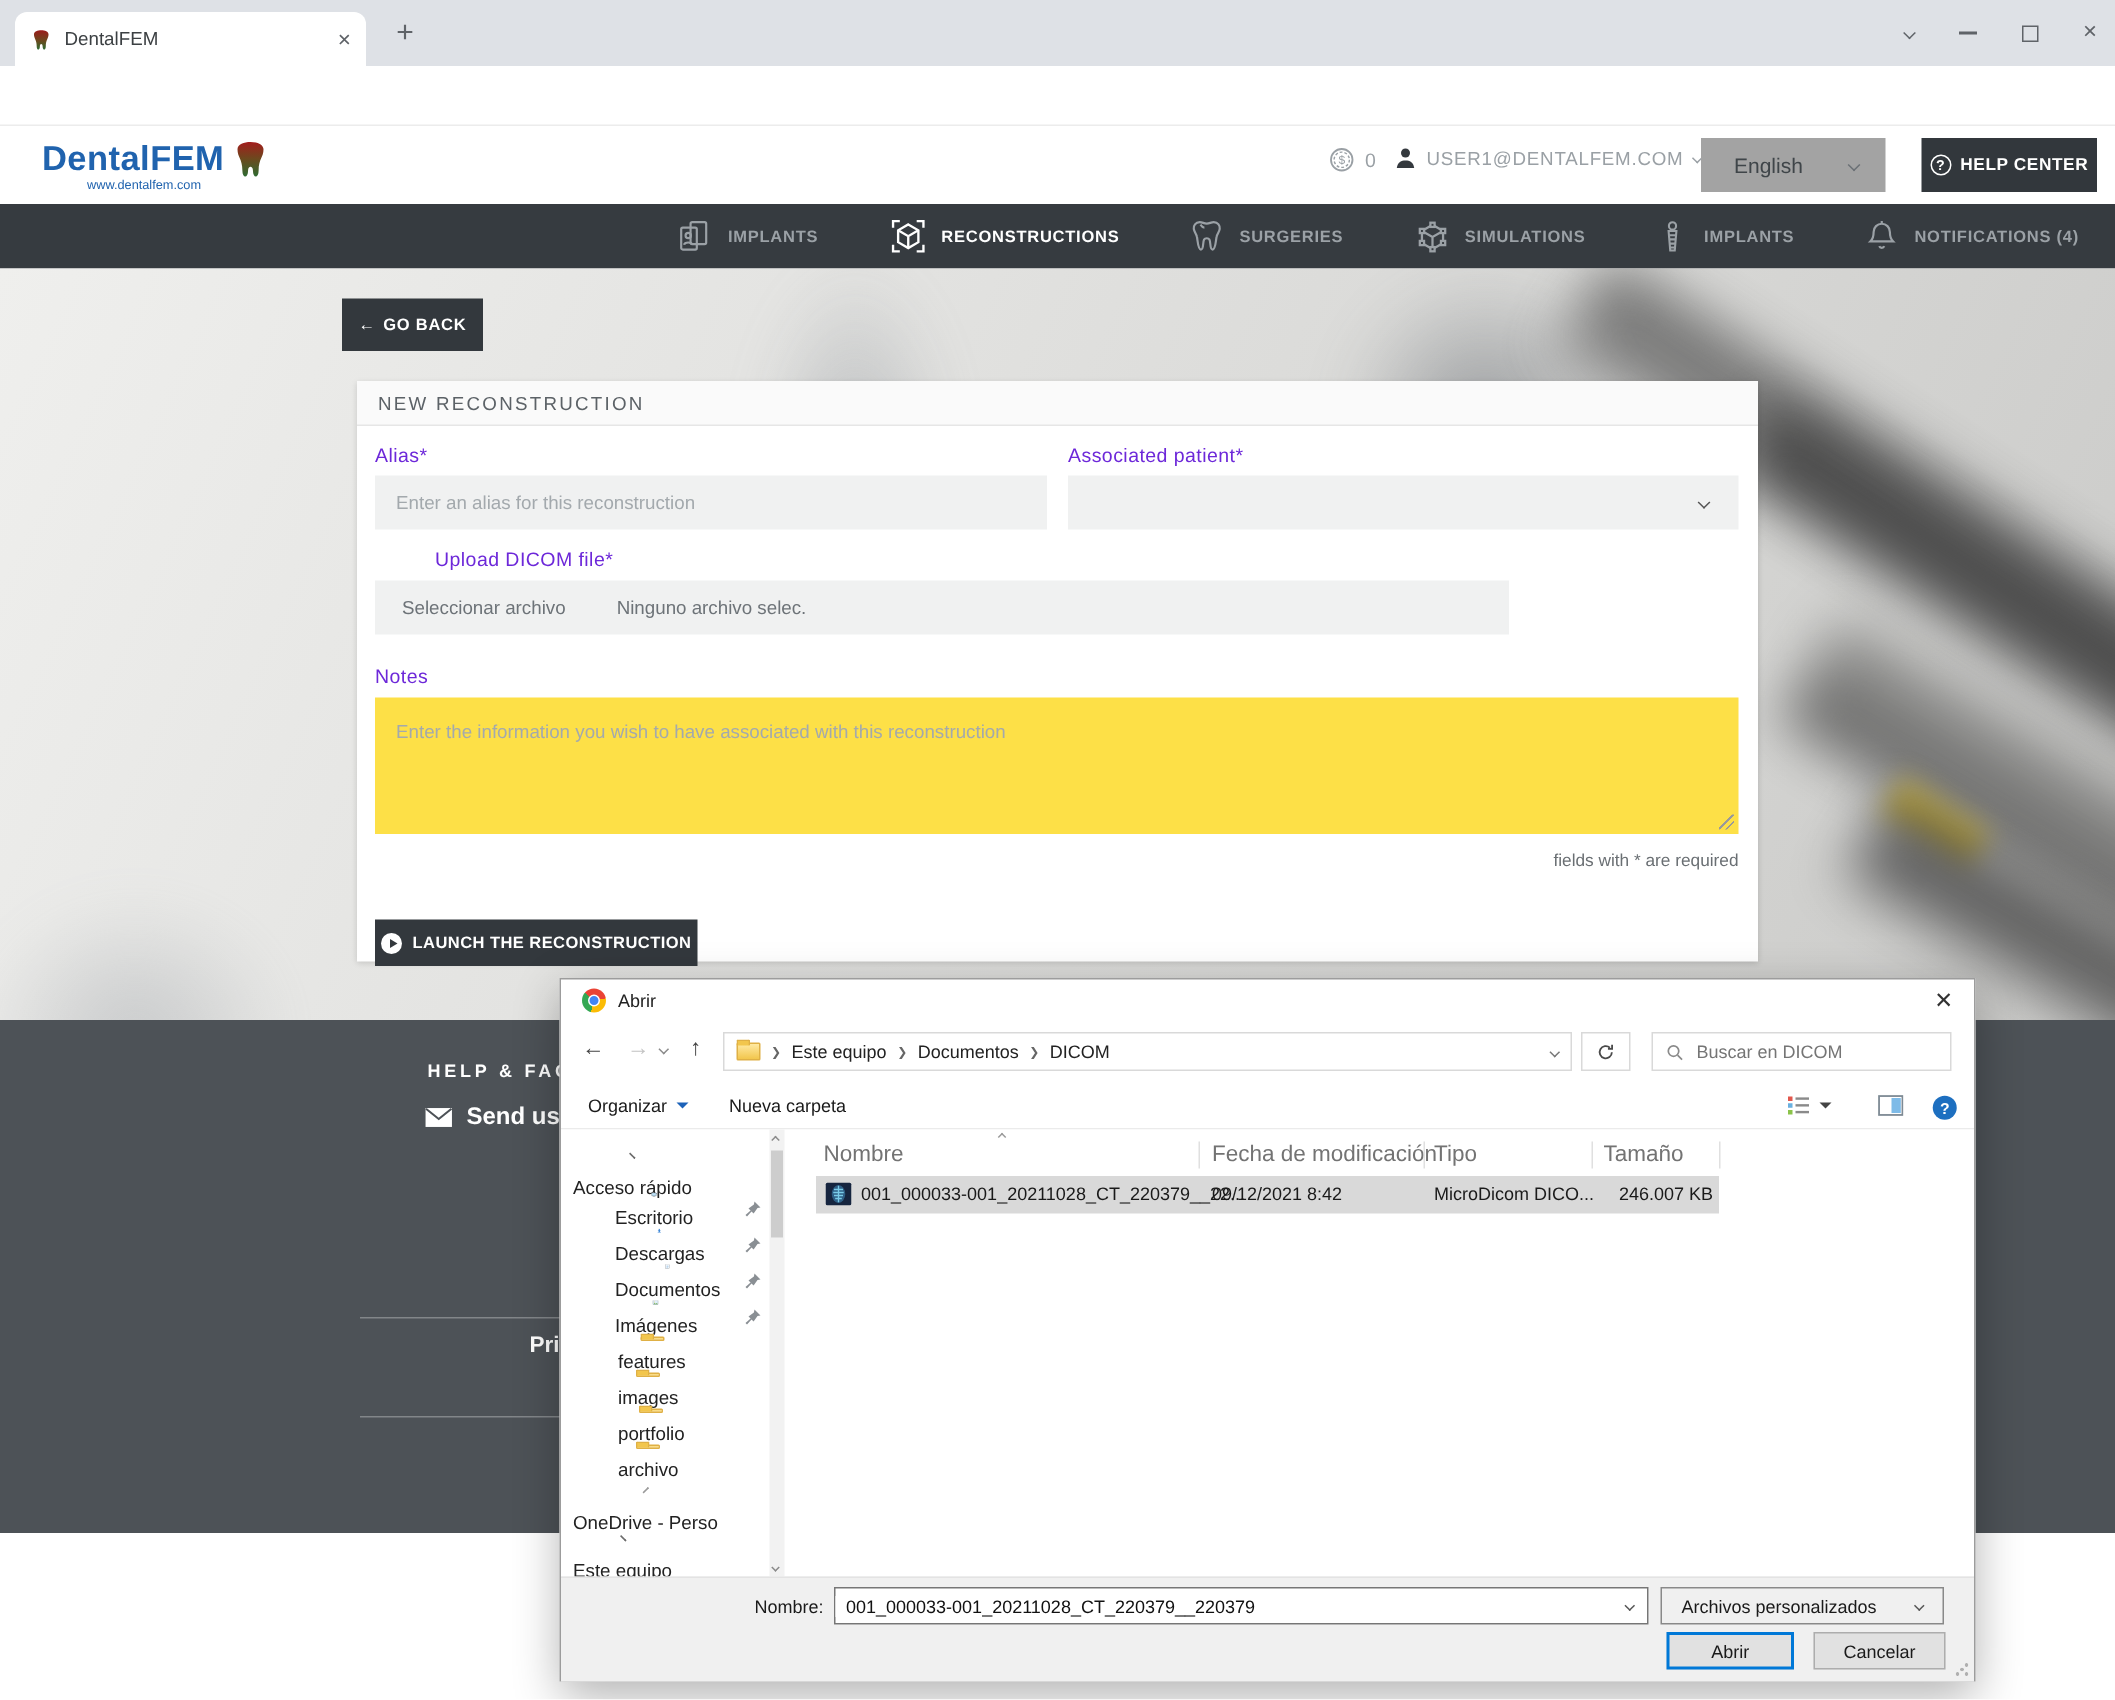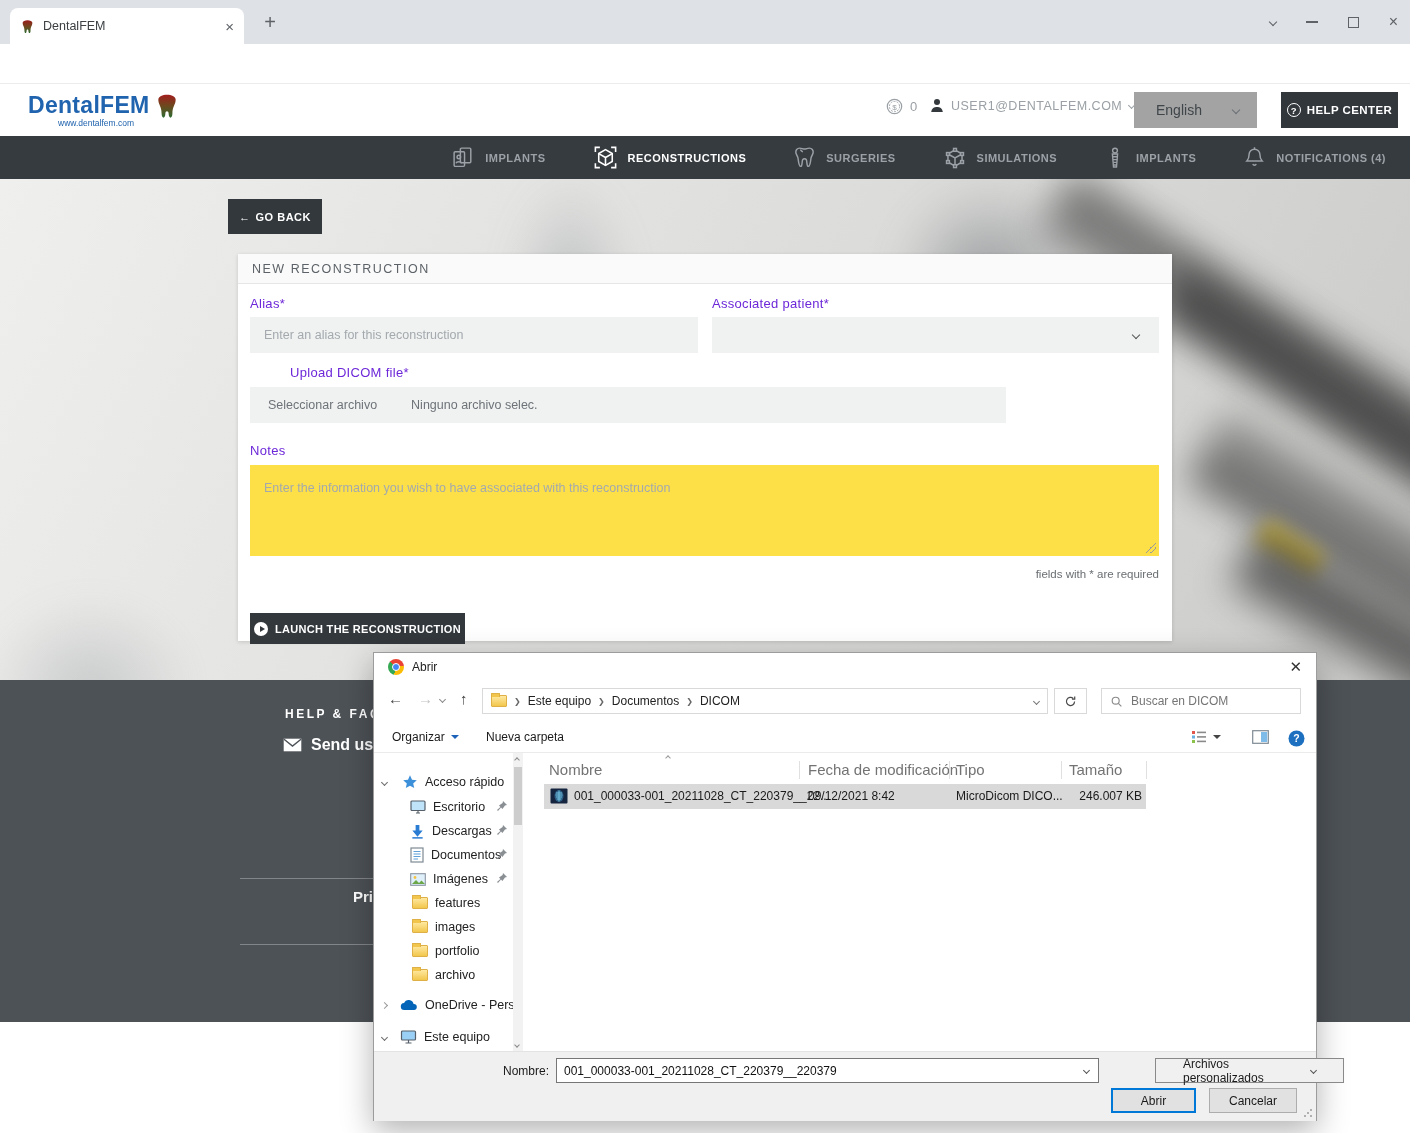--- a/index.html
+++ b/index.html
@@ -94,36 +94,36 @@
   .crumb-sep { color:#666; font-size:8px; }
   .crumb-item { font-size:12px; color:#222; }
   .refreshbox { position:absolute; left:680px; top:1px; width:33px; height:26px; border:1px solid #d9d9d9; display:flex; align-items:center; justify-content:center; }
   .searchbox { position:absolute; left:727px; top:1px; width:200px; height:26px; border:1px solid #d9d9d9; display:flex; align-items:center; padding:0 8px; gap:8px; }
   .searchbox input { border:none; outline:none; font-size:12px; color:#555; width:150px; font-family:"Liberation Sans",sans-serif; }
   .searchbox input::placeholder { color:#757575; }
   .dlg-toolbar { position:absolute; left:0; top:70px; width:100%; height:30px; border-bottom:1px solid #ebebeb; }
   .tb-item { position:absolute; top:7px; font-size:12px; color:#1a1a1a; display:flex; align-items:center; gap:6px; }
   .dlg-body { position:absolute; left:0; top:100px; width:100%; height:298px; background:#fff; }
 
-  .tree-row { position:absolute; display:flex; align-items:center; gap:7px; font-size:12.5px; color:#222; height:24px; }
+  .tree-row { position:absolute; display:flex; align-items:center; gap:7px; font-size:12.5px; color:#222; height:24px;flex-direction:column; }
   .pin { position:absolute; }
   .sb-scroll { position:absolute; left:139px; top:0; width:10px; height:298px; background:#f2f2f2; }
   .sb-thumb { position:absolute; left:1px; top:14px; width:8px; height:58px; background:#cdcdcd; }
   .sb-ar { position:absolute; left:2px; }
 
   .col-head { position:absolute; top:2px; font-size:15px; color:#737373; }
   .col-sep { position:absolute; top:6px; width:1px; height:18px; background:#e0e0e0; }
   .file-row { position:absolute; left:170px; top:31px; width:602px; height:25px; background:#d9d9d9; }
   .fr-text { position:absolute; top:5px; font-size:12px; color:#1a1a1a; white-space:nowrap; }
 
   .dlg-foot { position:absolute; left:0; top:398px; width:100%; height:70px; background:#f0f0f0; border-top:1px solid #e3e3e3; }
   .fn-label { position:absolute; left:100px; top:12px; width:75px; text-align:right; font-size:12px; color:#1a1a1a; }
   .fn-input { position:absolute; left:182px; top:6px; width:543px; height:25px; border:1px solid #767676; background:#fff; display:flex; align-items:center; }
   .fn-input input { border:none; outline:none; flex:1; font-size:12px; color:#111; padding:0 7px; font-family:"Liberation Sans",sans-serif; }
-  .ft-select { position:absolute; left:733px; top:6px; width:189px; height:25px; border:1px solid #898989; background:#f0f0f0; display:flex; align-items:center; justify-content:space-between; padding:0 27px; font-size:12px;margin-left:48px; }
+  .ft-select { position:absolute; left:733px; top:6px; width:189px; height:25px; border:1px solid #898989; background:#f0f0f0; display:flex; align-items:center; justify-content:space-between; padding:0 13px; font-size:12px; }
   .dlg-btn { position:absolute; top:36px; height:25px; background:#e1e1e1; font-size:12px; display:flex; align-items:center; justify-content:center; }
   .btn-open { left:737px; width:85px; border:2px solid #0078d7; }
   .btn-cancel { left:835px; width:88px; border:1px solid #adadad; }
   .grip { position:absolute; right:3px; bottom:3px; width:10px; height:10px;
      background:radial-gradient(circle at 8px 2px,#b0b0b0 1px,transparent 1.4px),
                 radial-gradient(circle at 8px 8px,#b0b0b0 1px,transparent 1.4px),
                 radial-gradient(circle at 2px 8px,#b0b0b0 1px,transparent 1.4px),
                 radial-gradient(circle at 5px 5px,#b0b0b0 1px,transparent 1.4px); }
 
   .folder-ico { position:relative; width:16px; height:12px; background:linear-gradient(#ffe9a2,#f2c64d); border:1px solid #dfb045; border-radius:1px; display:inline-block; }

